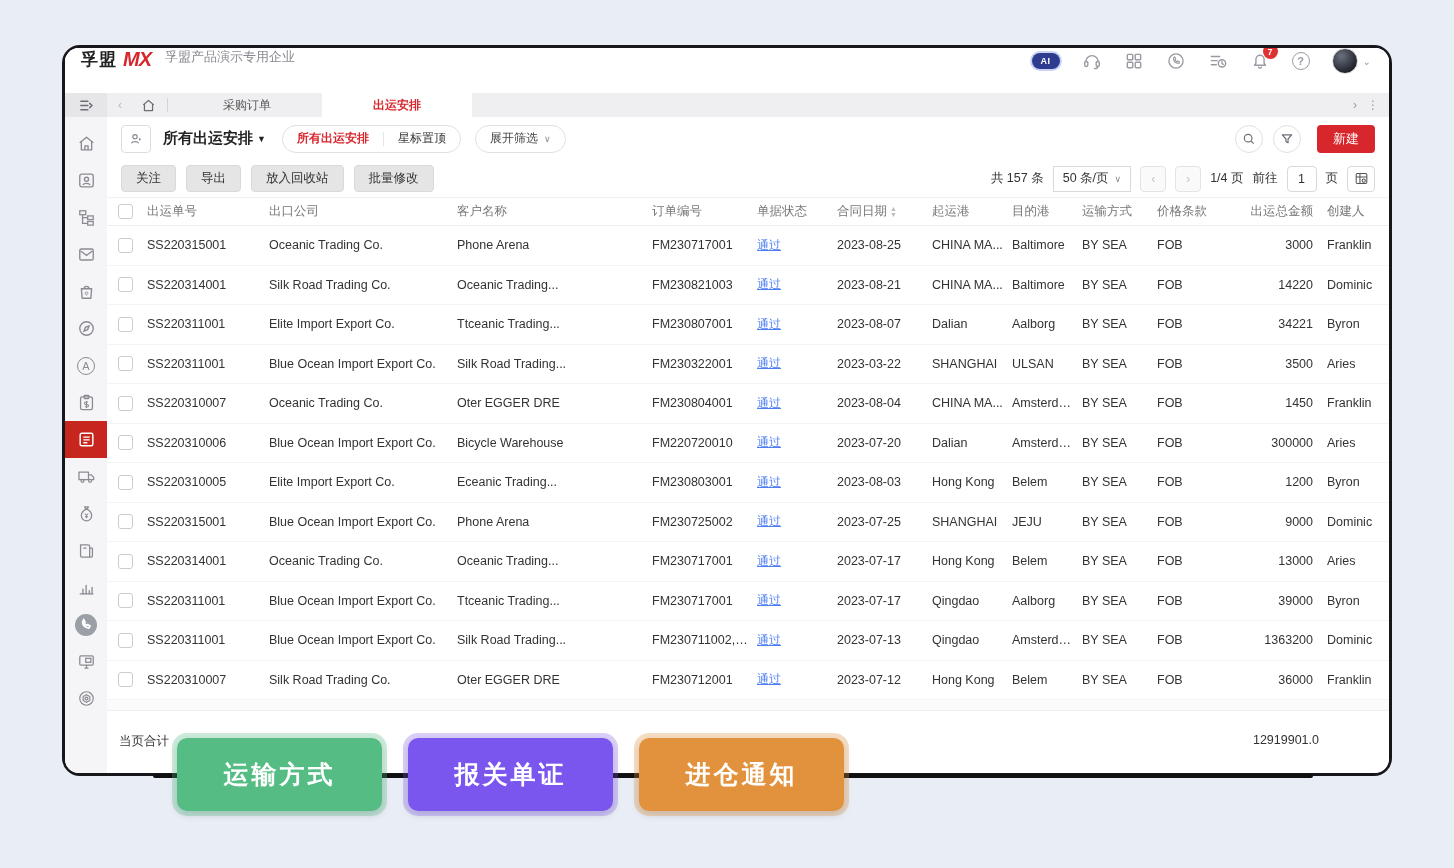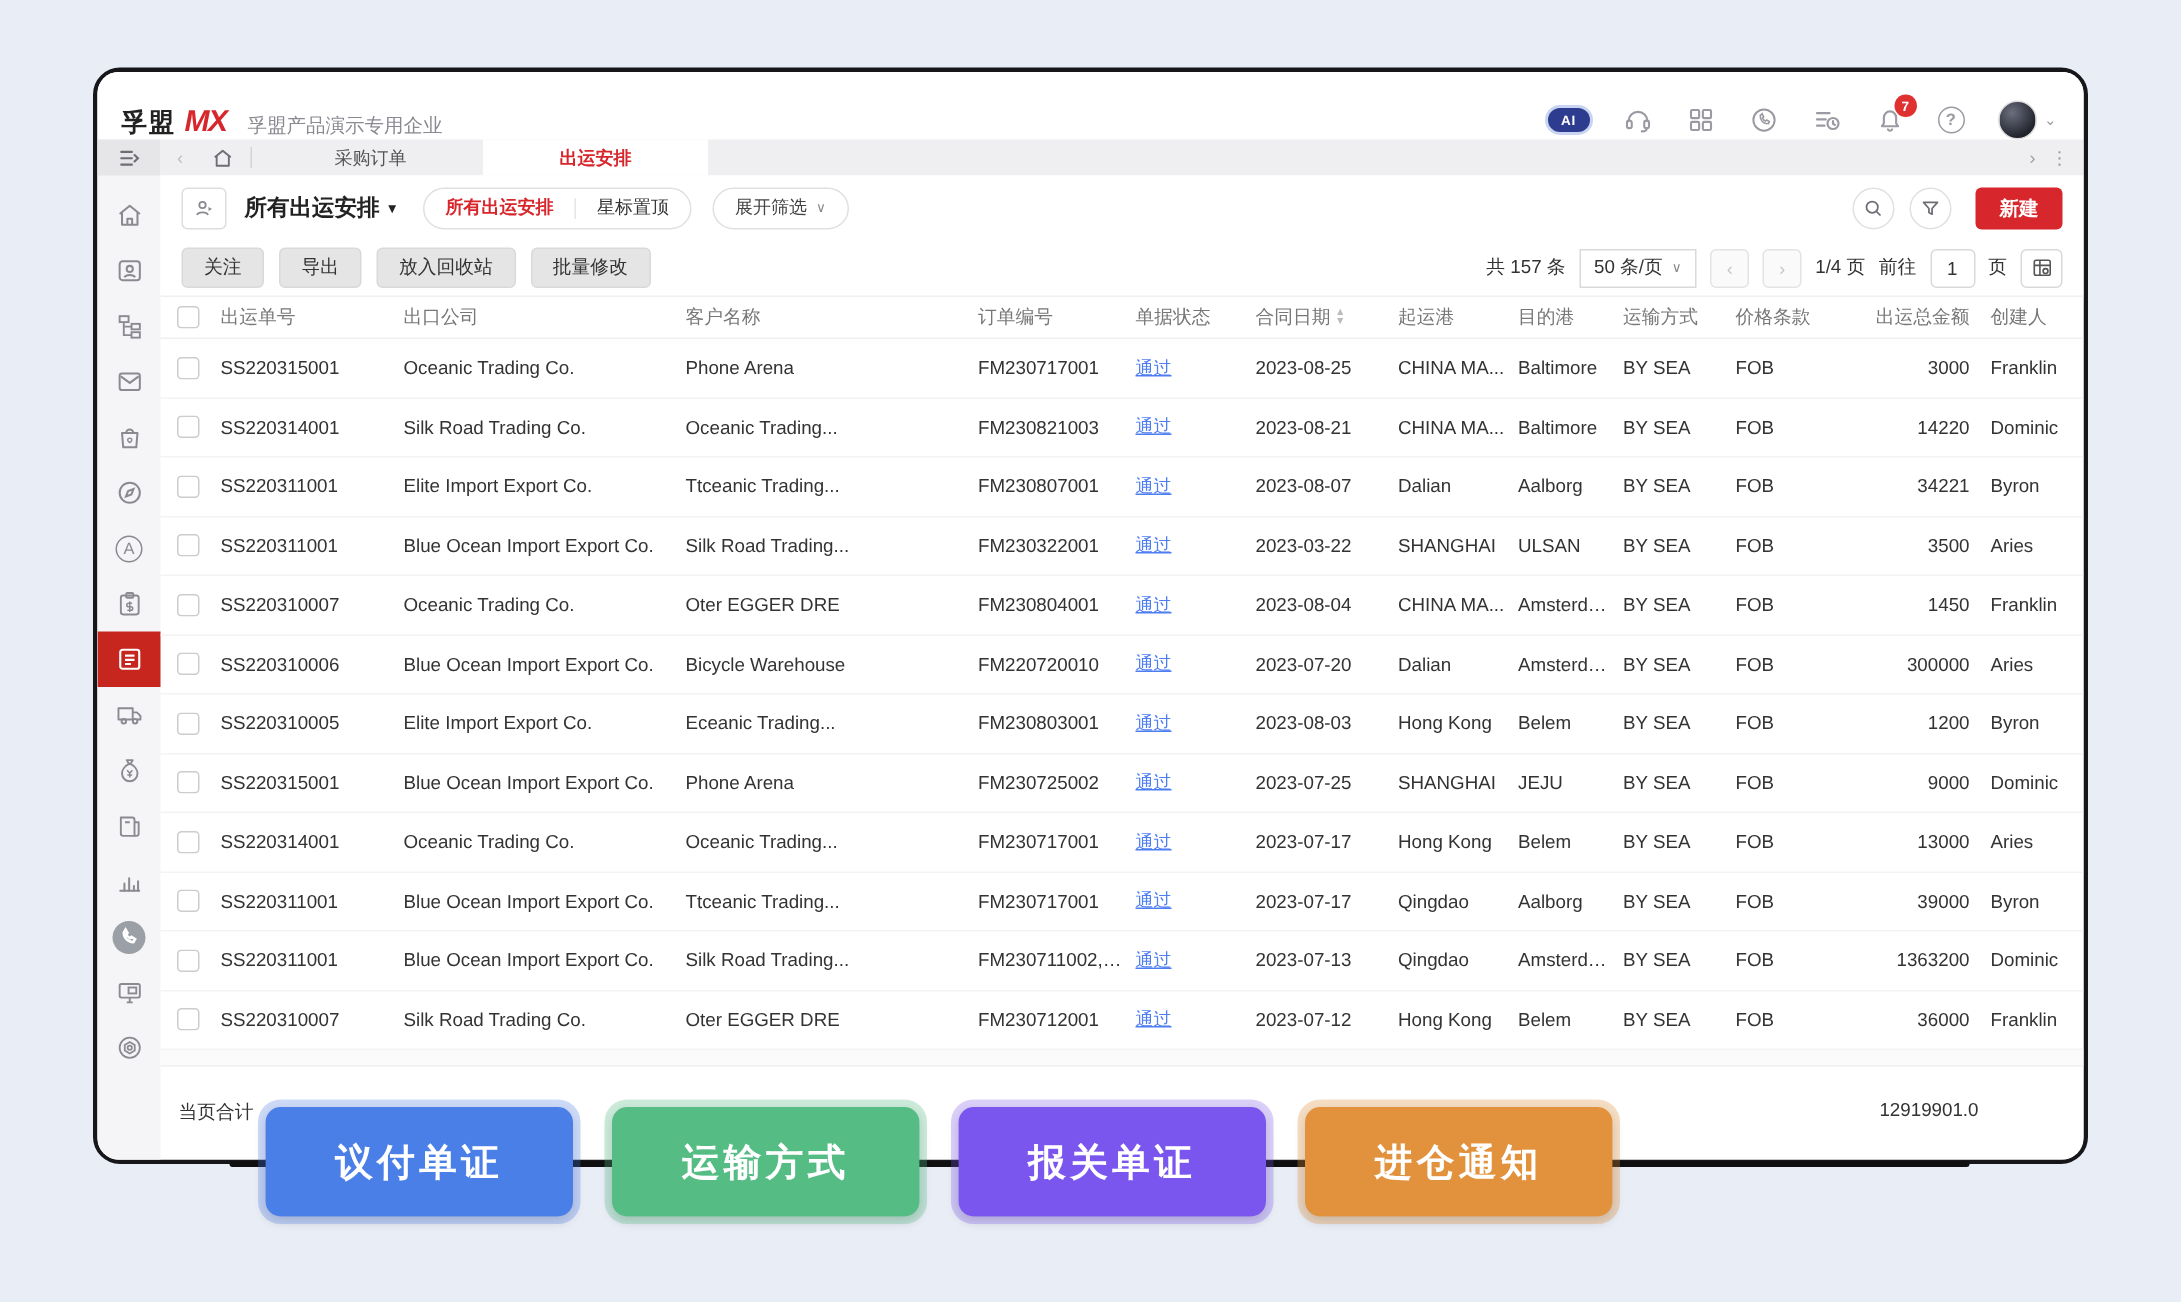--- a/index.html
+++ b/index.html
@@ -2,21 +2,21 @@
 <html><head>
 <meta charset="utf-8">
 <style>
   * { margin:0; padding:0; box-sizing:border-box; }
   html,body { width:1454px; height:868px; background:#e9edf6; font-family:"Liberation Sans","DejaVu Sans",sans-serif; color:#333; overflow:hidden; }
 
   .window { position:absolute; left:62px; top:45px; width:1330px; height:731px; background:#fff; border:3px solid #17171b; border-radius:18px; }
   .win-clip { position:absolute; inset:0; border-radius:14px; overflow:hidden; background:#fff; }
 
   
-  .app-header { height:45px; display:flex; align-items:flex-end; padding:0 18px 0 16px; background:#fff; }
+  .app-header { height:45px; display:flex; align-items:flex-start; padding:0 18px 0 16px; background:#fff; }
   .brand { display:flex; align-items:center; gap:6px; }
   .brand-cn { font-size:17px; font-weight:700; color:#222; letter-spacing:1px; }
   .brand-mx { font-size:20px; font-weight:700; color:#d7262c; font-style:italic; letter-spacing:-1px; }
   .company { margin-left:14px; font-size:13px; color:#8a8a92; }
   .header-right { margin-left:auto; display:flex; align-items:center; gap:22px; }
   .hicon { width:20px; height:20px; color:#9a9aa2; position:relative; display:inline-flex; align-items:center; justify-content:center; }
   .hicon svg { width:20px; height:20px; }
   .ai-badge { background:#2e3c90; color:#fff; font-size:9px; font-weight:700; border-radius:9px; padding:3px 9px; letter-spacing:.5px; box-shadow:0 0 0 2px #c9d4f2; }
   .badge { position:absolute; top:-7px; right:-8px; background:#e03131; color:#fff; border-radius:50%; width:15px; height:15px; font-size:9px; font-weight:700; display:flex; align-items:center; justify-content:center; }
   .help-circle { width:18px; height:18px; border:1.6px solid #9a9aa2; border-radius:50%; font-size:11px; color:#9a9aa2; display:flex; align-items:center; justify-content:center; font-weight:700; }
@@ -52,21 +52,21 @@
   .view-select { margin-left:12px; font-size:15px; font-weight:700; color:#222; display:flex; align-items:center; gap:4px; }
   .view-caret { font-size:9px; color:#222; }
   .pill-group { margin-left:16px; display:flex; align-items:center; border:1px solid #e0e0e0; border-radius:15px; height:28px; overflow:hidden; }
   .pill-seg { padding:0 14px; font-size:12px; display:flex; align-items:center; height:100%; }
   .pill-seg.red { color:#d7262c; font-weight:600; }
   .pill-div { width:1px; height:14px; background:#e6e6e6; }
   .pill { margin-left:14px; border:1px solid #e0e0e0; border-radius:15px; height:28px; padding:0 14px; font-size:12px; display:flex; align-items:center; gap:6px; color:#444; }
   .filter-right { margin-left:auto; display:flex; align-items:center; gap:10px; }
   .icon-circle { width:28px; height:28px; border:1px solid #e0e0e0; border-radius:50%; display:flex; align-items:center; justify-content:center; color:#6d6d75; }
   .icon-circle svg { width:14px; height:14px; }
-  .new-btn { background:#d7262c; color:#fff; font-size:13px; border:none; border-radius:4px; height:28px; padding:0 16px; margin-left:6px;font-weight:bold; }
+  .new-btn { background:#d7262c; color:#fff; font-size:13px; border:none; border-radius:4px; height:28px; padding:0 16px; margin-left:6px; }
 
   
   .toolbar { height:38px; display:flex; align-items:center; padding:0 14px; background:#fff; border-bottom:1px solid #f0f0f0; }
   .tb-btn { border:1px solid #d9d9d9; background:#e5e5e5; border-radius:4px; font-size:12.5px; color:#333; height:27px; padding:0 14px; margin-right:10px; }
   .pagination { margin-left:auto; display:flex; align-items:center; gap:9px; font-size:12.5px; color:#333; }
   .page-size { border:1px solid #d9d9d9; border-radius:0; height:26px; padding:0 9px; display:flex; align-items:center; gap:6px; }
   .pg-btn { width:26px; height:26px; border:1px solid #e3e3e3; border-radius:4px; display:flex; align-items:center; justify-content:center; color:#c3c3c8; font-size:12px; background:#fafafa; }
   .goto-input { width:30px; height:26px; border:1px solid #d9d9d9; border-radius:4px; text-align:center; font-size:12.5px; color:#333; }
   .cfg-btn { width:28px; height:26px; border:1px solid #d9d9d9; border-radius:4px; display:flex; align-items:center; justify-content:center; color:#555; }
   .cfg-btn svg { width:15px; height:15px; }
@@ -598,18 +598,17 @@
         <div class="grid summary">
           <div class="lbl">当页合计</div>
           <div class="tot">12919901.0</div>
         </div>
       </div>
     </div>
   </div>
 
   <div class="flow-line"></div>
   <div class="flow-buttons">
-    <div class="flow-btn fb-0">议付单证</div>
     <div class="flow-btn fb-1">运输方式</div>
     <div class="flow-btn fb-2">报关单证</div>
     <div class="flow-btn fb-3">进仓通知</div>
   </div>
 </div>
 
 </body></html>

